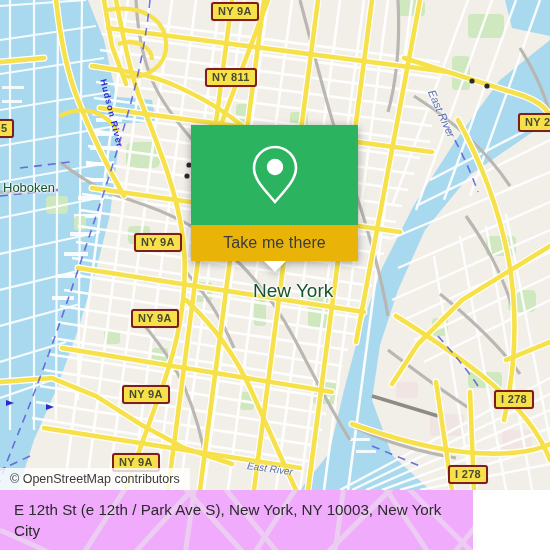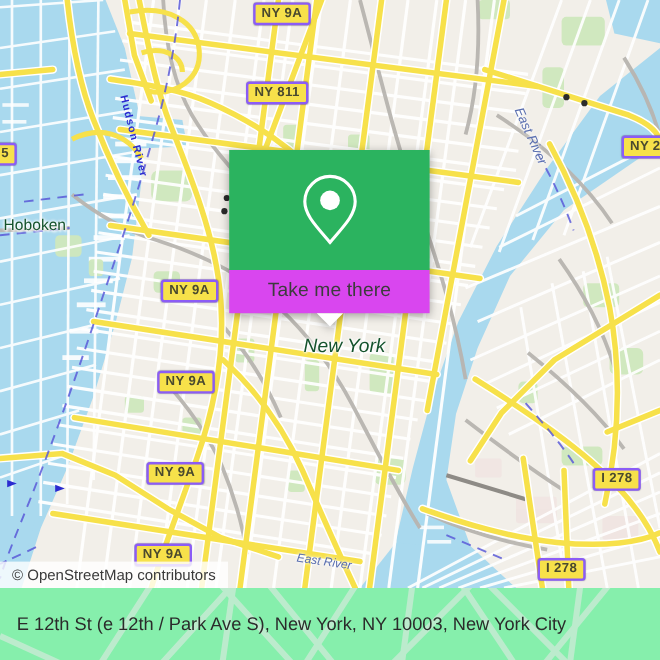--- a/index.html
+++ b/index.html
@@ -23,21 +23,21 @@
     width: 550px; height: 490px;
     overflow: hidden;
     background: #f3f1ec;
   }
   #map-svg { position: absolute; left: 0; top: 0; }
 
   
   .shield {
     position: absolute;
     background: #f7e14a;
-    border: 2px solid #8b5cf6;
+    border: 2px solid #7f1d1d;
     border-radius: 3px;
     color: #4a4a2e;
     font-size: 11px;
     font-weight: bold;
     letter-spacing: .3px;
     line-height: 15px;
     height: 19px;
     padding: 0 5px;
     white-space: nowrap;
     text-align: center;
@@ -85,21 +85,21 @@
     left: 191px; top: 125px;
     width: 167px;
     filter: drop-shadow(0 2px 4px rgba(0,0,0,.35));
   }
   #callout-top {
     background: #2bb35f;
     height: 100px;
     display: flex; align-items: center; justify-content: center;
   }
   #callout-bottom {
-    background: #d946ef;
+    background: #eab308;
     height: 36px;
     display: flex; align-items: center; justify-content: center;
     position: relative;
   }
   #callout-label {
     color: #3c3c3c;
     font-size: 16px;
     letter-spacing: .1px;
   }
   #callout-tail {
@@ -110,22 +110,22 @@
     width: 0; height: 0;
     border-left: 11px solid transparent;
     border-right: 11px solid transparent;
     border-top: 11px solid #ffffff;
   }
 
   
   #footer {
     position: absolute;
     left: 0; top: 490px;
-    width: 550px; height: 60px;
-    background: #86efac;
+    width: 473px; height: 60px;
+    background: #f0abfc;
     overflow: hidden;
   }
   #footer-watermark {
     position: absolute; left: 0; top: -160px;
     width: 550px; height: 260px;
     opacity: .55;
   }
   #footer-inner {
     position: relative;
     height: 60px;
@@ -450,21 +450,21 @@
       </g>
     </svg>
 
     <div class="waterlabel" style="left:437px; top:88px; font-size:11px; transform:rotate(66deg); transform-origin:left top;">East River</div>
 
     <div class="waterlabel" style="left:248px; top:460px; font-size:10px; transform:rotate(8deg); transform-origin:left top;">East River</div>
 
     <div class="riverlabel-blue" style="left:108px; top:78px; transform:rotate(76deg); transform-origin:left top;">Hudson River</div>
 
     <div class="placelabel" style="left:3px; top:180px; font-size:13px;">Hoboken</div>
-    <div class="placelabel" style="left:253px; top:280px; font-size:16px;font-style:italic;">New York</div>
+    <div class="placelabel" style="left:253px; top:280px; font-size:19px;">New York</div>
 
     <div class="shield" style="left:211px; top:2px;">NY 9A</div>
     <div class="shield" style="left:205px; top:68px;">NY 811</div>
     <div class="shield" style="left:518px; top:113px;">NY 25</div>
     <div class="shield" style="left:134px; top:233px;">NY 9A</div>
     <div class="shield" style="left:131px; top:309px;">NY 9A</div>
     <div class="shield" style="left:122px; top:385px;">NY 9A</div>
     <div class="shield" style="left:112px; top:453px;">NY 9A</div>
     <div class="shield" style="left:494px; top:390px;">I 278</div>
     <div class="shield" style="left:448px; top:465px;">I 278</div>

